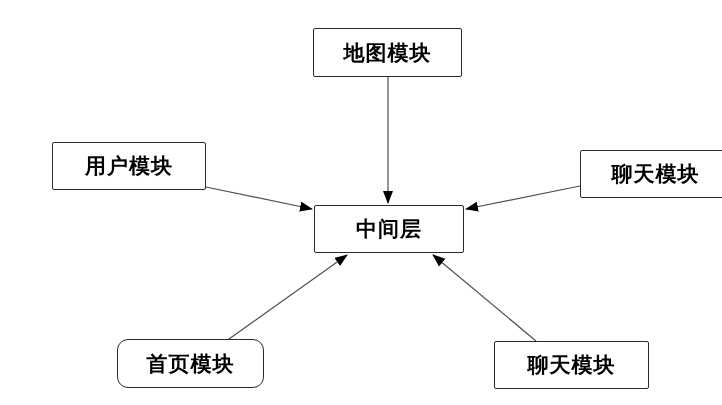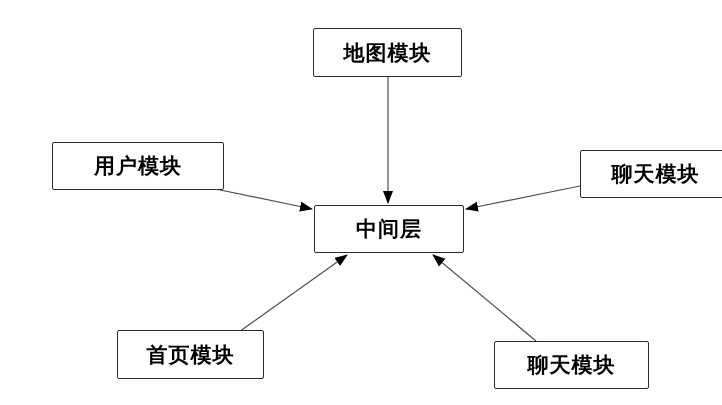--- a/index.html
+++ b/index.html
@@ -38,24 +38,24 @@
     justify-content: center;
   }
   .node span {
     font-size: 21px;
     font-weight: bold;
     color: var(--text, #000000);
     letter-spacing: 1px;
     white-space: nowrap;
   }
   #node-map      { left: 289px; top: 28px;  width: 149px; height: 49px; }
-  #node-user     { left: 28px;  top: 142px; width: 172px; height: 48px; }
+  #node-user     { left: 28px;  top: 142px; width: 154px; height: 48px; }
   #node-chat     { left: 556px; top: 150px; width: 151px; height: 48px; }
   #node-center   { left: 290px; top: 205px; width: 150px; height: 48px; justify-content: center; }
-  #node-home     { left: 93px;  top: 330px; width: 147px; height: 49px; }
+  #node-home     { left: 93px;  top: 339px; width: 147px; height: 49px; border-radius: 11px; }
   #node-settings { left: 470px; top: 341px; width: 155px; height: 48px; }
 </style>
 </head>
 <body>
 
 <div class="canvas" style="--bg: #ffffff; --box-fill: #ffffff; --box-border: #2b2b2b; --line: #4f4f4f; --text: #000000;">
 
   <svg class="edges" width="722" height="405" viewBox="0 0 722 405" xmlns="http://www.w3.org/2000/svg">
     <defs>
       <marker id="arrowhead" markerUnits="userSpaceOnUse" markerWidth="15" markerHeight="12" refX="12" refY="5" orient="auto">

